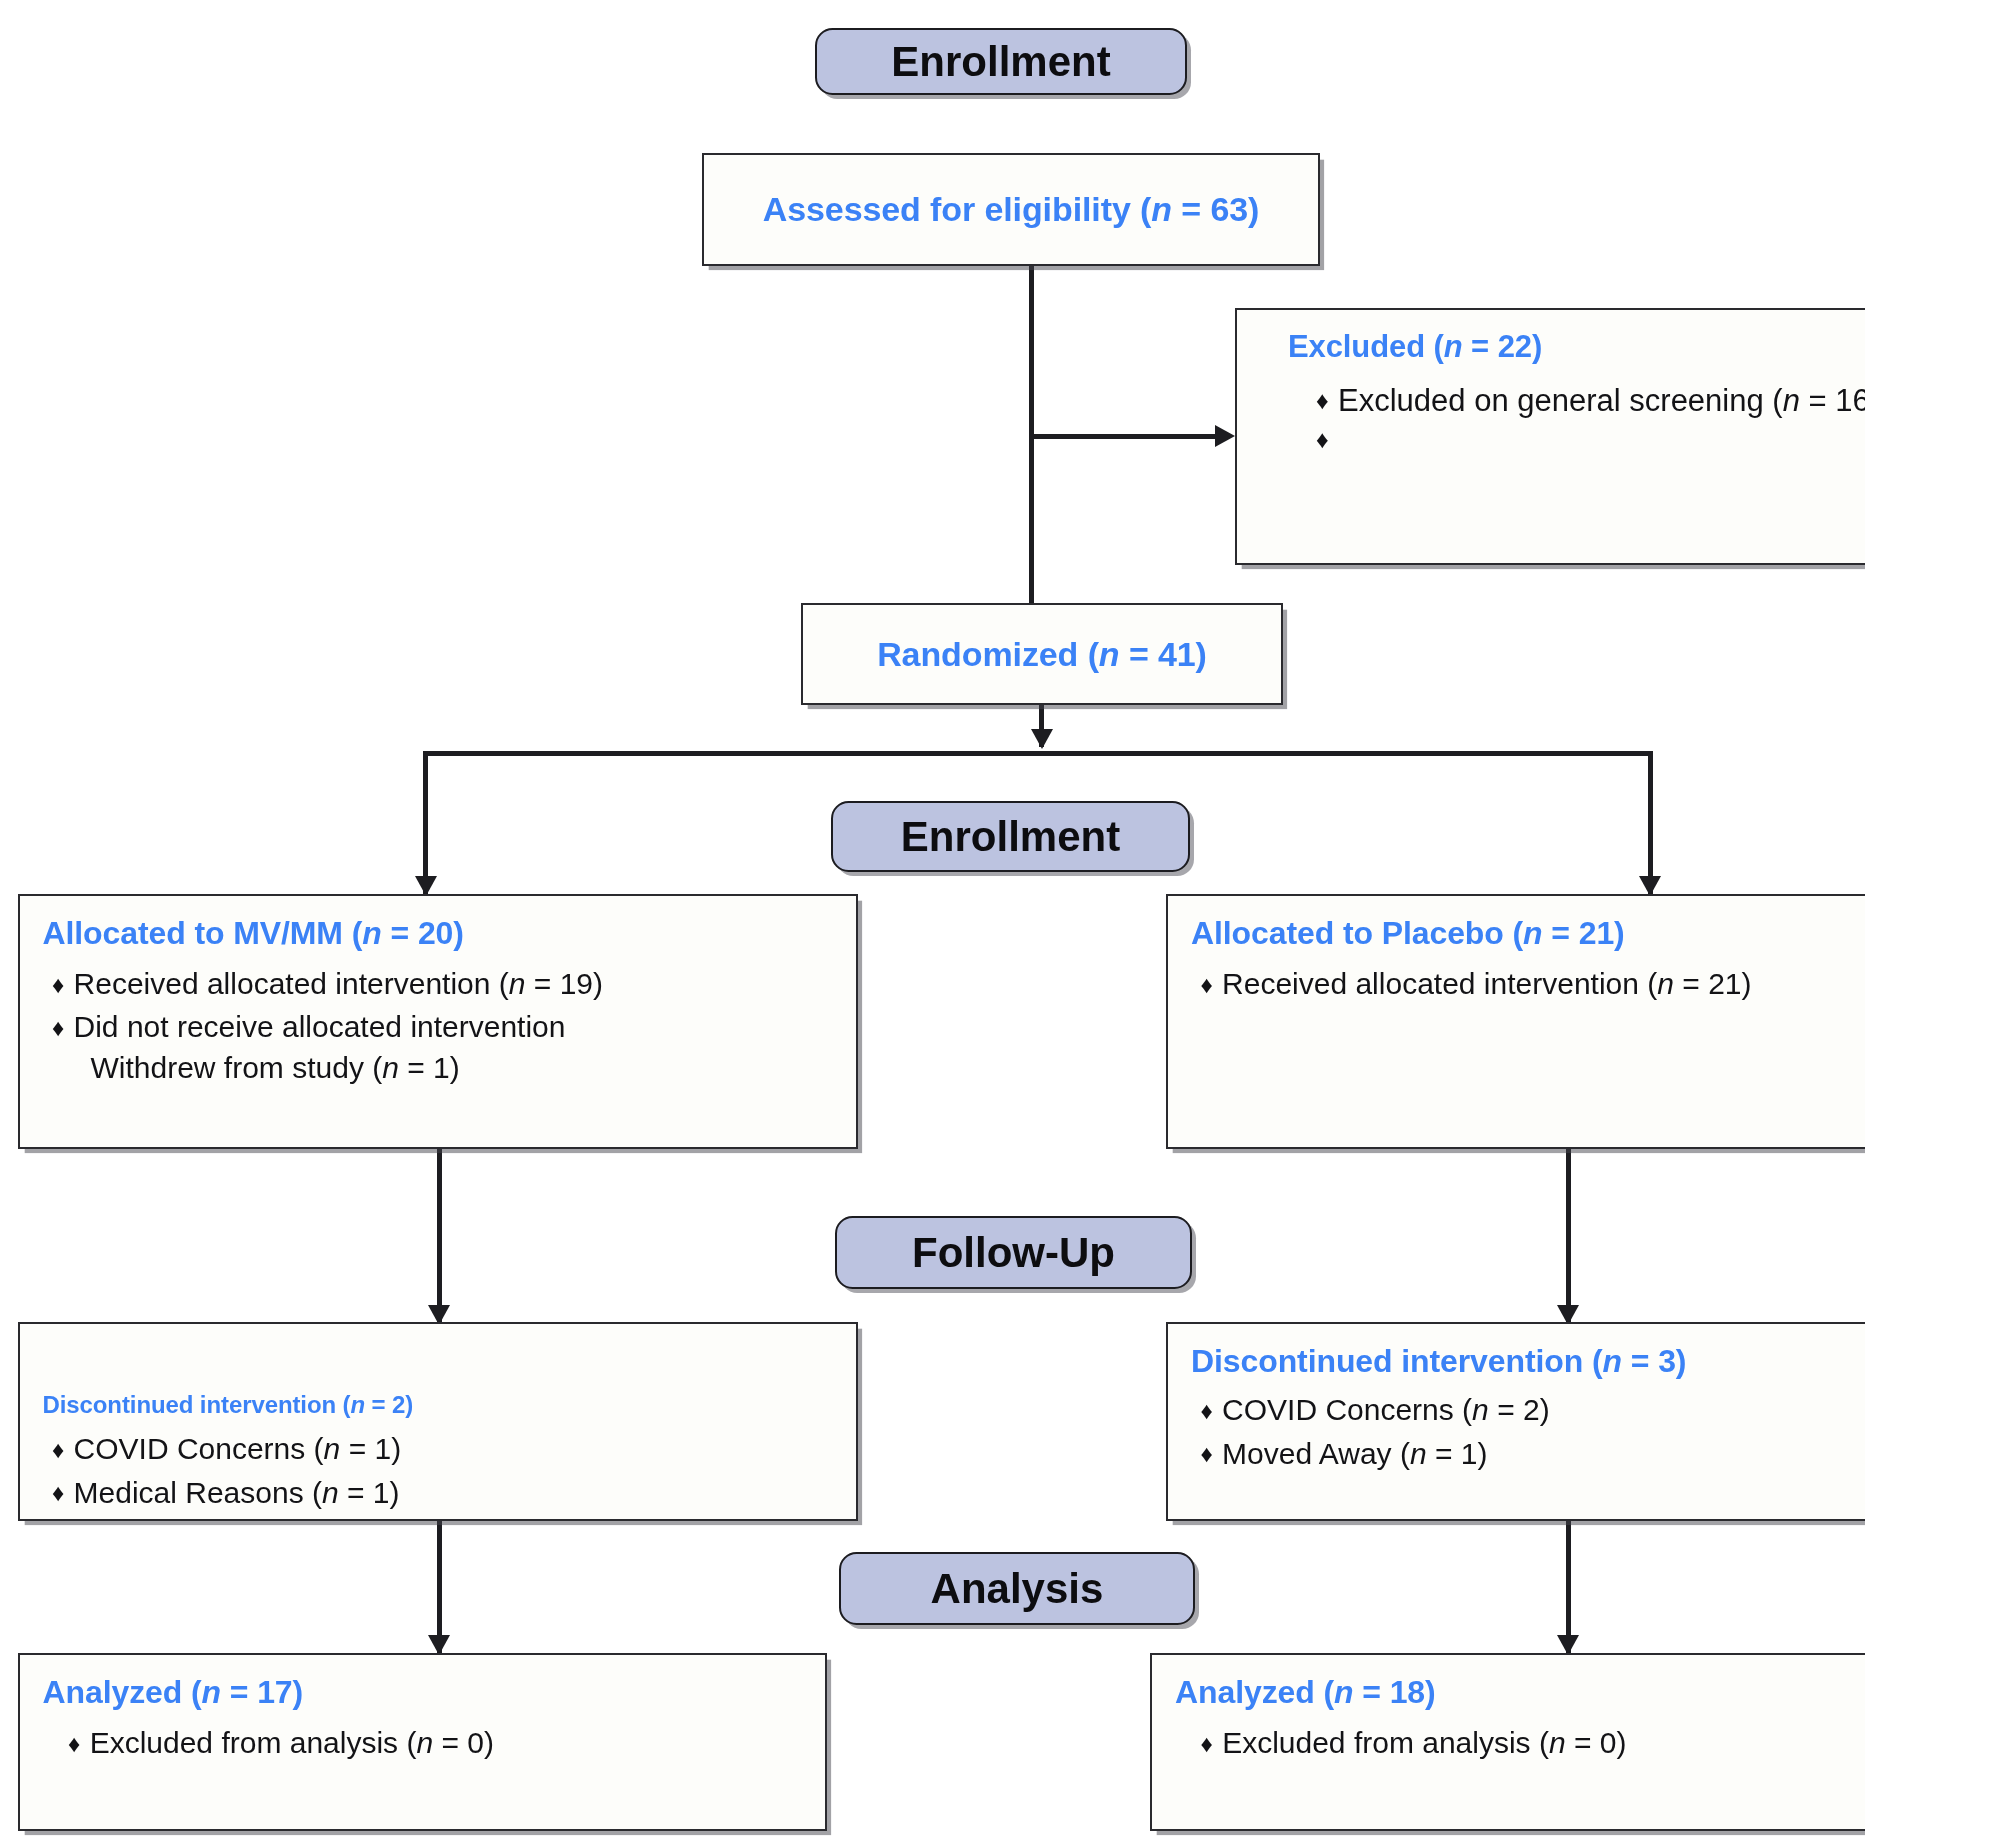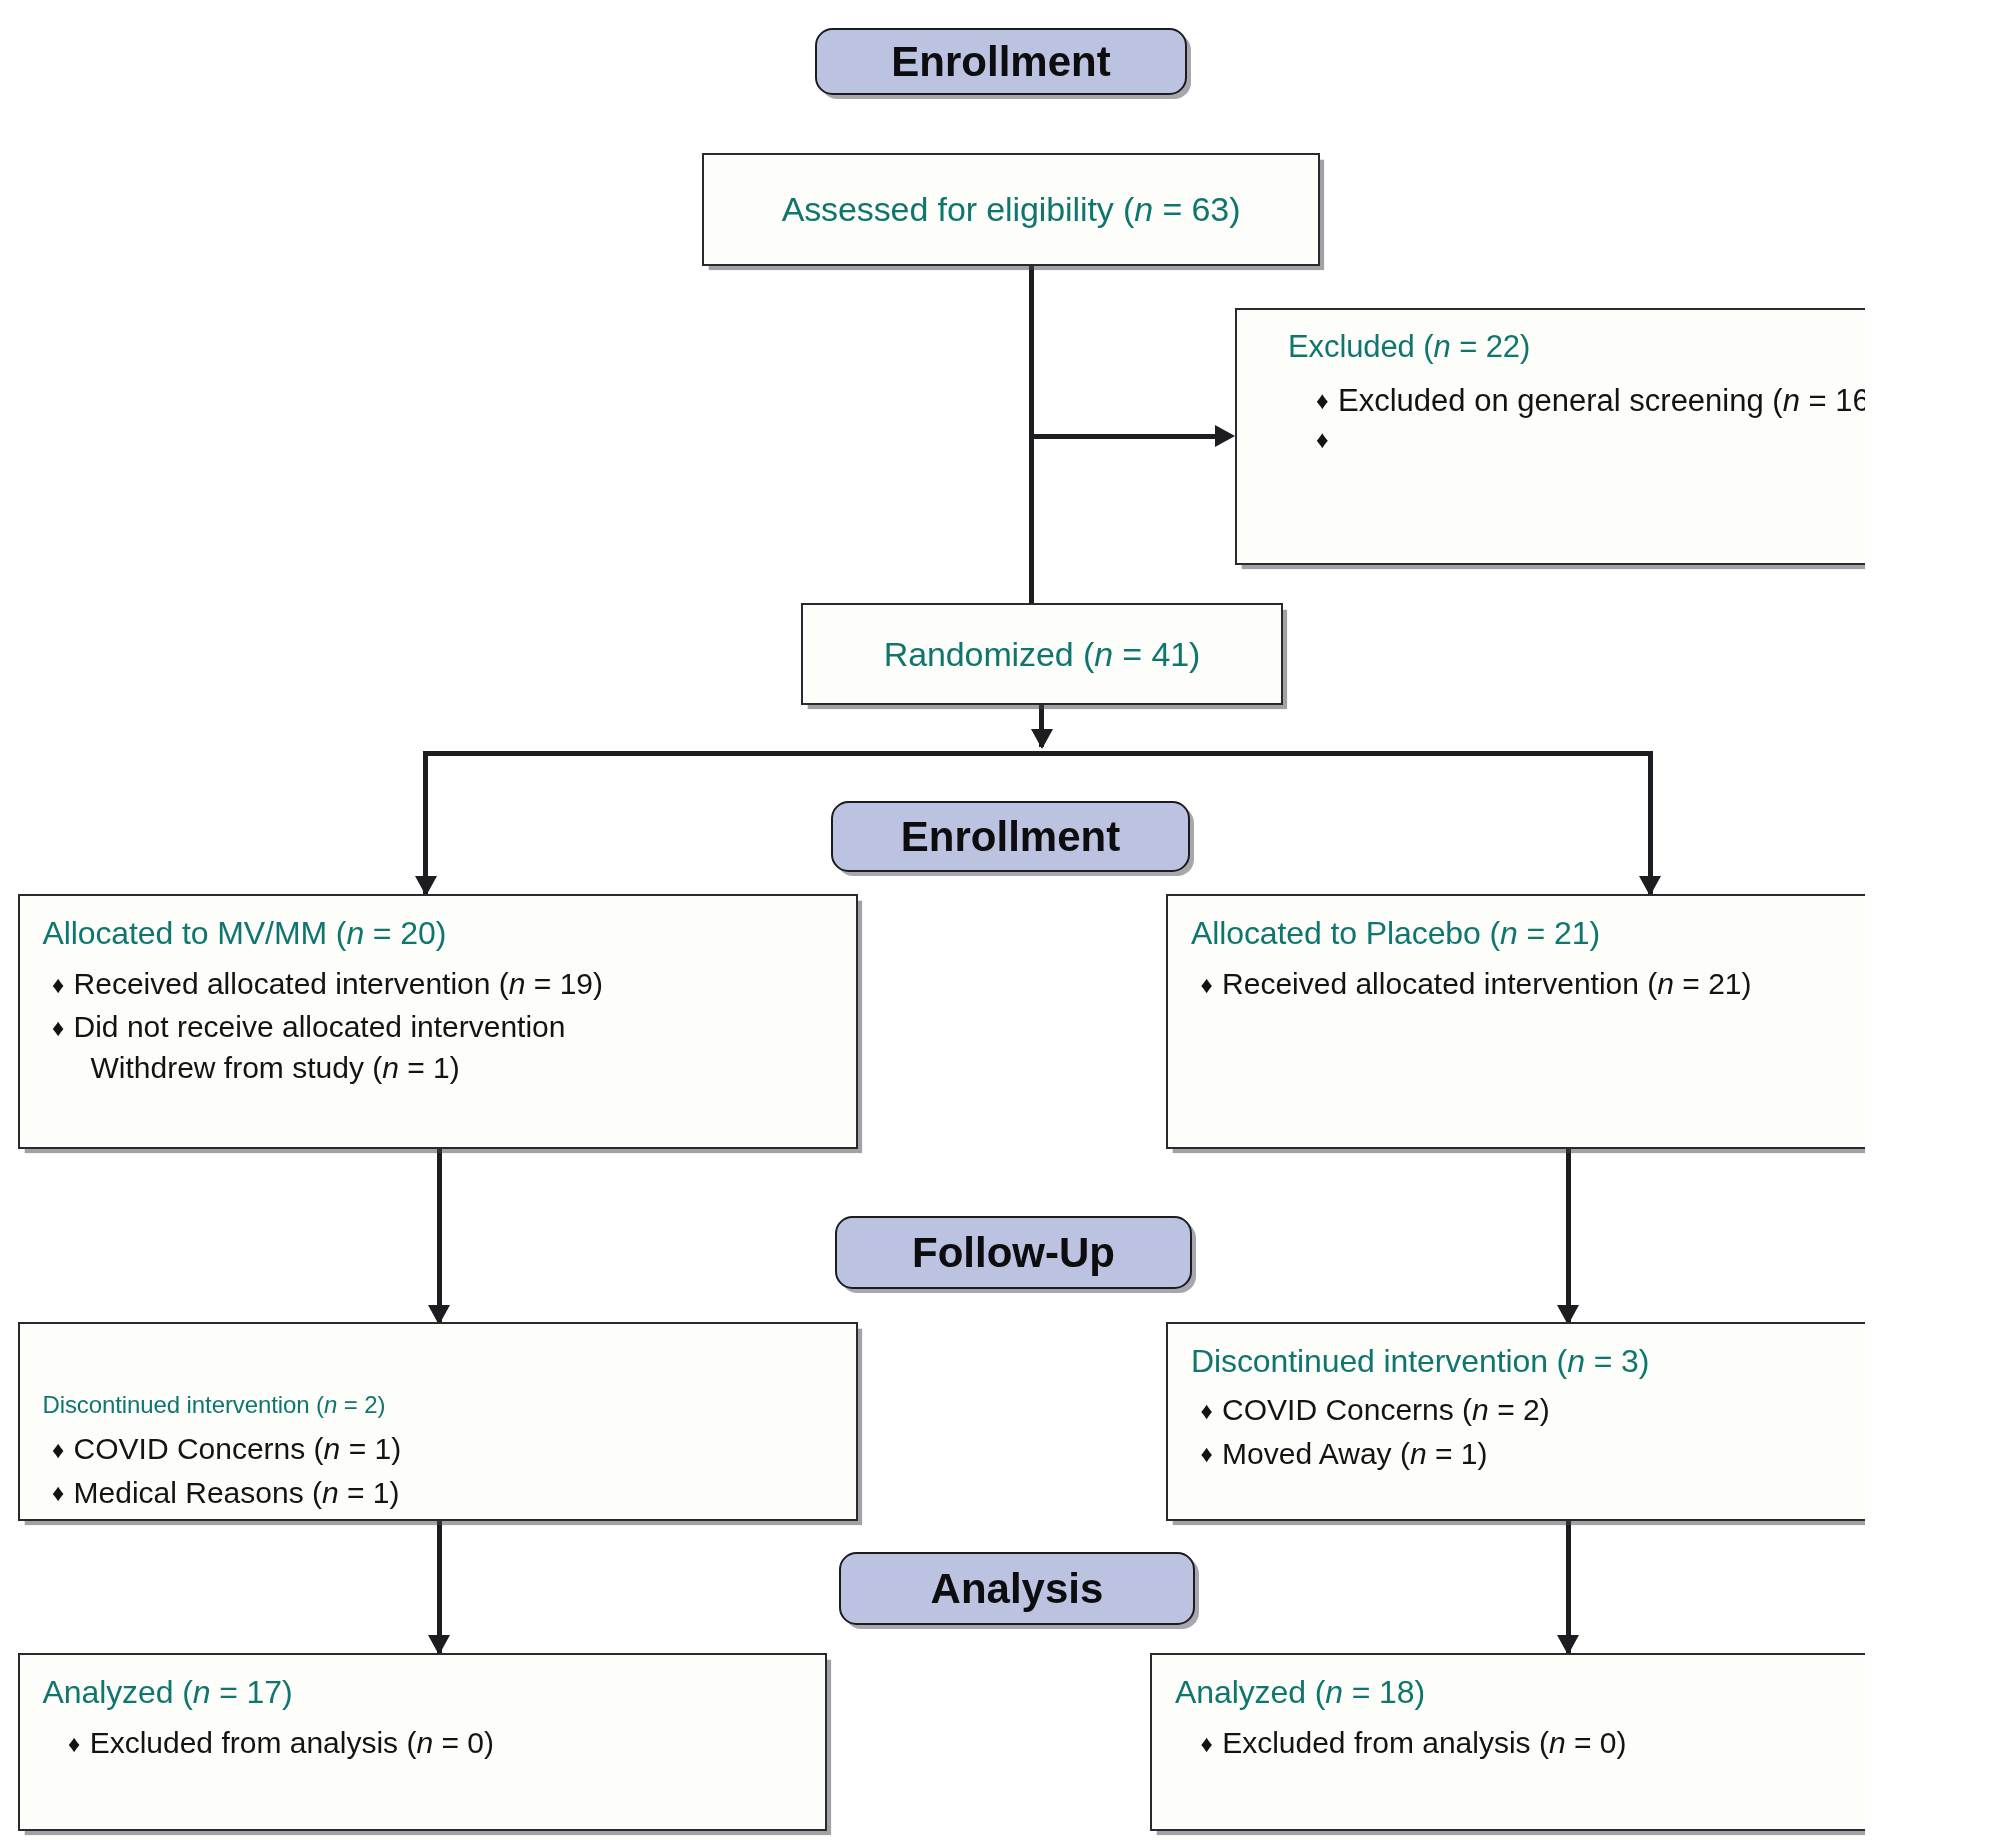--- a/index.html
+++ b/index.html
@@ -42,22 +42,22 @@
     background: #fdfdfa;
     border: 2.7px solid #2a2a2e;
     box-sizing: border-box;
     box-shadow: 5.4px 5.4px 0 -1.3px rgba(70,70,78,0.5);
     z-index: 20;
   }
   .node-inner {
     padding: 19px 23px;
   }
   .node-title {
-    font-weight: normal;
-    color: #0f766e;
+    font-weight: bold;
+    color: #3b82f6;
     letter-spacing: -0.1px;
     white-space: nowrap;
   }
   .node-center {
     display: flex;
     align-items: center;
     justify-content: center;
     height: 100%;
   }
   .bullet-line {

